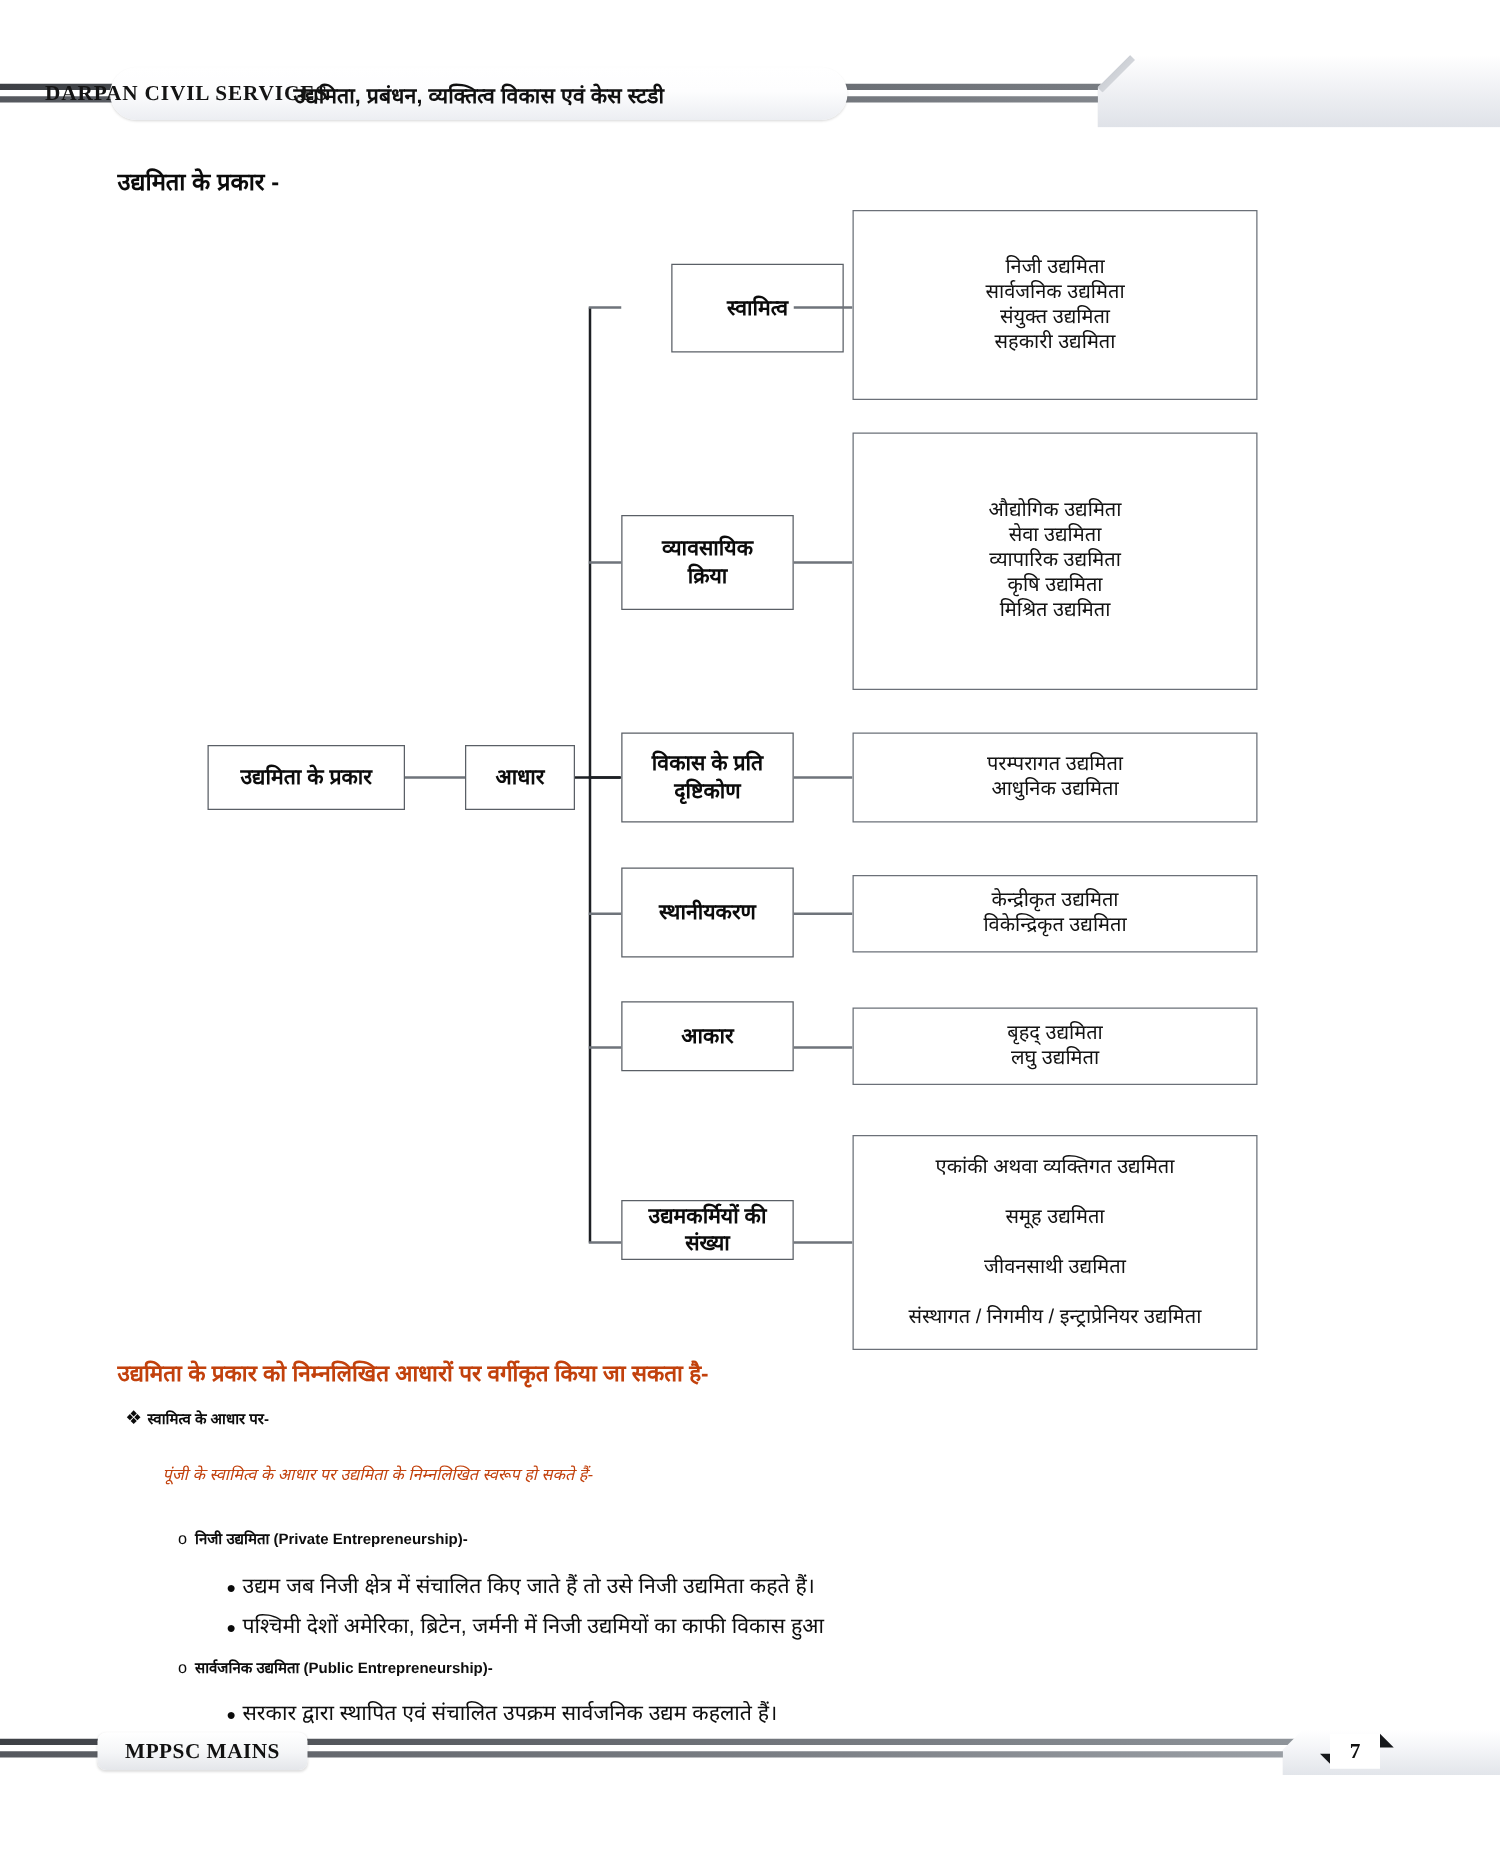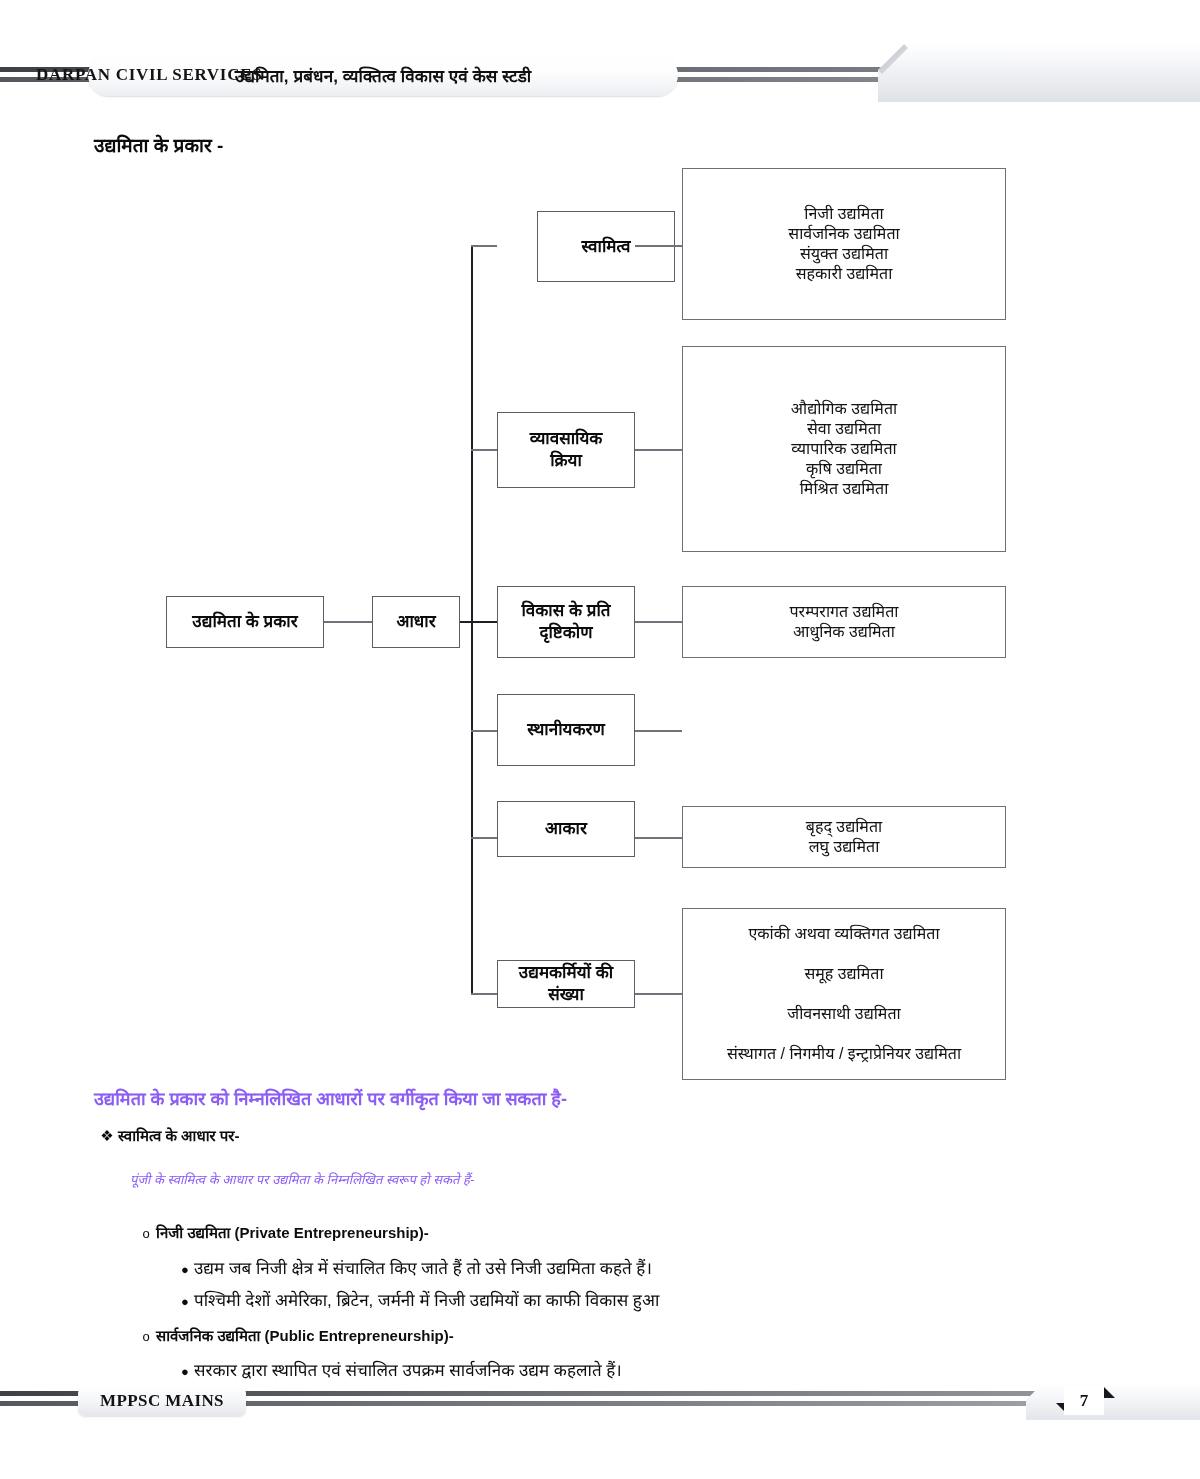--- a/index.html
+++ b/index.html
@@ -162,21 +162,21 @@
 
   
   .body-text {
     position: absolute;
     left: 0; top: 0;
     width: 1200px;
   }
   .para {
     position: absolute;
     font-family: "Liberation Sans", "DejaVu Sans", sans-serif;
-    color: #8b5cf6;
+    color: #c2410c;
     white-space: nowrap;
   }
   .para.lead {
     left: 94px;
     top: 1086px;
     font-size: 18px;
     font-weight: bold;
   }
   .bullet-row {
     position: absolute;
@@ -187,21 +187,21 @@
   }
   .mk {
     display: inline-block;
     text-align: center;
     flex: 0 0 auto;
     color: #0b0b0b;
   }
   .mk.diamond { width: 22px; font-size: 15px; }
   .mk.circle  { width: 20px; font-size: 13px; }
   .mk.disc    { width: 18px; font-size: 13px; }
-  .txt-b { font-size: 15px; font-weight: bold; }
+  .txt-b { font-size: 12px; font-weight: bold; }
   .txt-n { font-size: 17px; font-weight: normal; }
   .txt-sub { font-size: 13px; font-weight: normal; font-style: italic; }
 
   
   .page-footer {
     position: absolute;
     left: 0;
     top: 1385px;
     width: 1200px;
     height: 46px;
@@ -350,20 +350,24 @@
   <div class="leaf-list" style="left:682px; top:586px; width:324px; height:72px;">
     <span class="leaf-item">परम्परागत उद्यमिता</span>
     <span class="leaf-item">आधुनिक उद्यमिता</span>
   </div>
 
   <div class="conn h" style="left:471px; top:730px; width:26px;"></div>
   <div class="node" style="left:497px; top:694px; width:138px; height:72px;">
     <span class="node-label">स्थानीयकरण</span>
   </div>
   <div class="conn h" style="left:635px; top:730px; width:47px;"></div>
+  <div class="leaf-list" style="left:682px; top:700px; width:324px; height:62px;">
+    <span class="leaf-item">केन्द्रीकृत उद्यमिता</span>
+    <span class="leaf-item">विकेन्द्रिकृत उद्यमिता</span>
+  </div>
 
   <div class="conn h" style="left:471px; top:837px; width:26px;"></div>
   <div class="node" style="left:497px; top:801px; width:138px; height:56px;">
     <span class="node-label">आकार</span>
   </div>
   <div class="conn h" style="left:635px; top:837px; width:47px;"></div>
   <div class="leaf-list" style="left:682px; top:806px; width:324px; height:62px;">
     <span class="leaf-item">बृहद् उद्यमिता</span>
     <span class="leaf-item">लघु उद्यमिता</span>
   </div>

